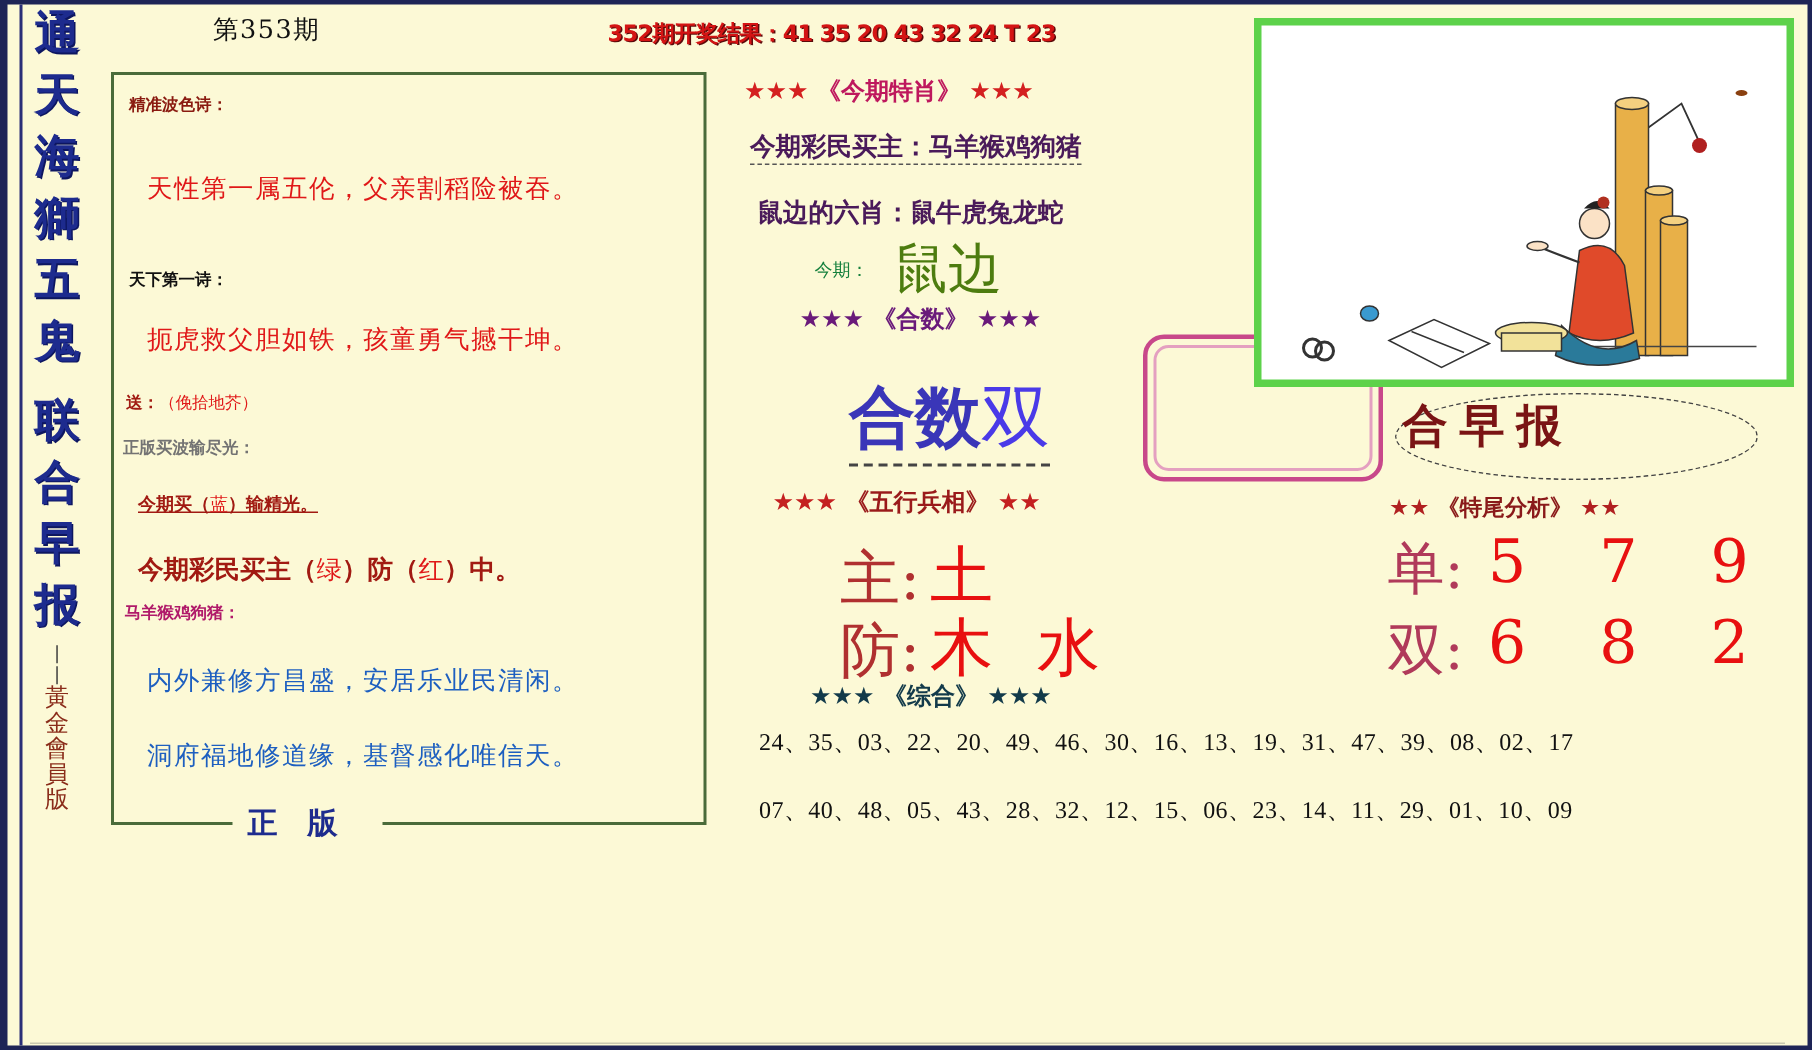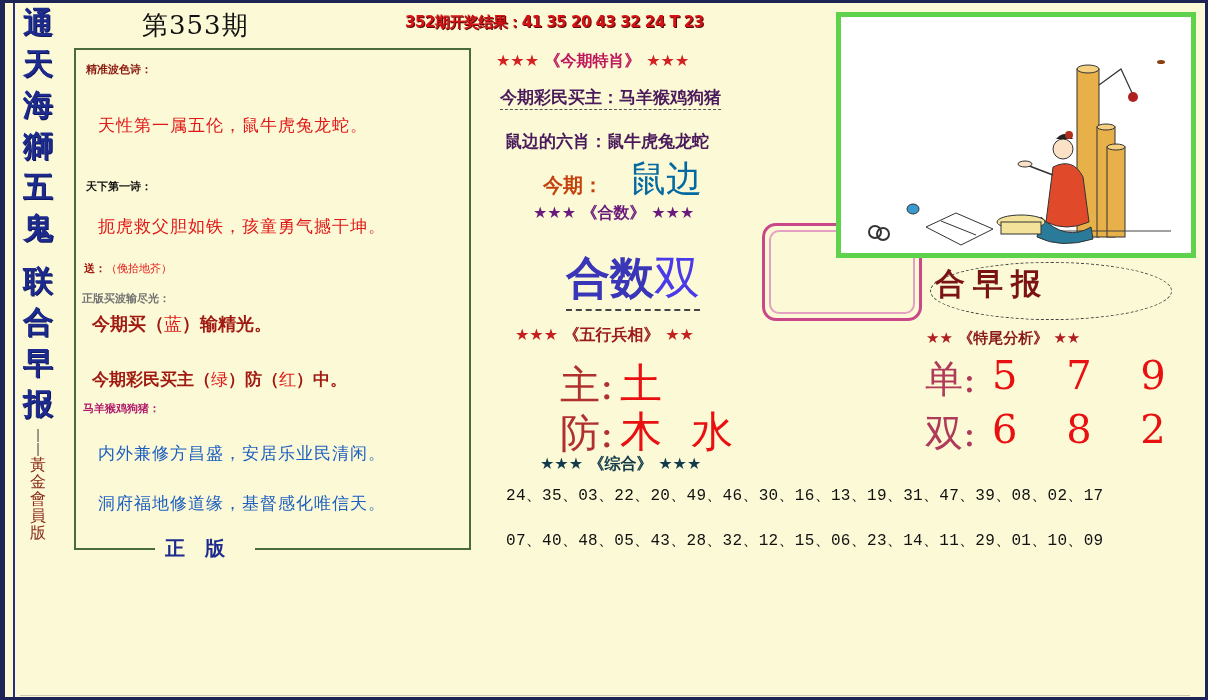--- a/index.html
+++ b/index.html
@@ -30,21 +30,21 @@
   .side-title .gap { height: 12px; }
   .side-title .edition {
     margin-top: 4px; display: flex; flex-direction: column; align-items: center;
     color: #8a2c1a; font-size: 16px; line-height: 17px;
   }
   .side-title .dash { color: #333; font-size: 12px; line-height: 14px; }
 
   
   .issue {
     position: absolute; left: 142px; top: 8px;
-    font-size: 26px; color: #111; letter-spacing: 1px;
+    font-size: 17px; color: #111; letter-spacing: 1px;
     font-family: "DejaVu Serif", serif;
   }
 
   
   .results {
     position: absolute; left: 405px; top: 13px;
     font-family: "DejaVu Sans", sans-serif; font-weight: bold;
     font-size: 15px; color: #d41414; letter-spacing: -0.5px;
     text-shadow: 1px 1px 0 #5a0a0a;
   }
@@ -81,44 +81,44 @@
     position: absolute; font-family: "DejaVu Sans", sans-serif; font-weight: bold;
     font-size: 16px; white-space: nowrap;
   }
   .zodiac-line {
     position: absolute; font-family: "DejaVu Sans", sans-serif; font-weight: bold;
     font-size: 17px; color: #4a1a5a; white-space: nowrap;
     border-bottom: 1px dashed #555;
   }
   .this-period-label {
     position: absolute; left: 543px; top: 172px;
-    font-family: "DejaVu Sans", sans-serif; font-weight: bold; font-size: 20px;
-    color: #c2410c;
+    font-family: "DejaVu Sans", sans-serif; font-weight: normal; font-size: 12px;
+    color: #15803d;
   }
   .this-period-value {
-    position: absolute; left: 630px; top: 155px;
-    font-size: 36px; color: #0369a1; font-family: "DejaVu Sans", sans-serif;
+    position: absolute; left: 596px; top: 155px;
+    font-size: 36px; color: #4d7c0f; font-family: "DejaVu Sans", sans-serif;
   }
   .sum-label {
     position: absolute; left: 566px; top: 247px;
     font-family: "DejaVu Sans", sans-serif; font-weight: bold;
     font-size: 44px; color: #3a36b8; border-bottom: 2px dashed #444;
   }
   .sum-label .sum-val { font-weight: normal; color: #4a3ae8; font-size: 46px; }
 
   .main-label, .guard-label {
     position: absolute; font-family: "DejaVu Serif", serif; font-size: 40px; color: #b03030;
   }
   .main-val, .guard-val {
     position: absolute; font-family: "DejaVu Serif", serif; font-size: 42px; color: #e81010;
     letter-spacing: 8px;
   }
 
   .numbers-row {
-    position: absolute; left: 506px; font-family: Liberation Mono, monospace;
+    position: absolute; left: 506px; font-family: Liberation Serif, serif;
     font-size: 16px; color: #111; white-space: nowrap; letter-spacing: 0.3px;
   }
 
   
   .picture {
     position: absolute; left: 836px; top: 12px; width: 360px; height: 246px;
     border: 5px solid #5dd24a; background: #fff;
   }
   .picture svg { position: absolute; left: 0; top: 0; }
 
@@ -185,31 +185,31 @@
   </div>
 </div>
 
 <div class="issue">第353期</div>
 <div class="results">
   <span>352期开奖结果：</span><span>41 35 20 43 32 24 T 23</span>
 </div>
 
 <div class="left-box"></div>
 <div class="lb-heading dark-red" style="left:86px; top:62px;">精准波色诗：</div>
-<div class="lb-poem red" style="left:98px; top:114px;">天性第一属五伦，鼠牛虎兔龙蛇。</div>
+<div class="lb-poem red" style="left:98px; top:114px;">天性第一属五伦，父亲割稻险被吞。</div>
 
 <div class="lb-heading dark" style="left:86px; top:179px;">天下第一诗：</div>
 <div class="lb-poem red" style="left:98px; top:215px;">扼虎救父胆如铁，孩童勇气撼干坤。</div>
 
 <div class="lb-heading" style="left:84px; top:261px;">
   <span class="brown-red">送：</span><span class="red" style="font-weight:normal;">（俛拾地芥）</span>
 </div>
 <div class="lb-heading magenta" style="left:82px; top:291px;">正版买波输尽光：</div>
 
-<div class="lb-heading brown-red" style="left:92px; top:312px; font-size:18px;">
+<div class="lb-heading brown-red" style="left:92px; top:328px; font-size:12px;text-decoration:underline;">
   <span>今期买（</span><span class="red" style="font-weight:normal;">蓝</span><span>）输精光。</span>
 </div>
 <div class="lb-heading brown-red" style="left:92px; top:368px; font-size:17px;">
   <span>今期彩民买主（</span><span class="red" style="font-weight:normal;">绿</span><span>）防（</span><span class="red" style="font-weight:normal;">红</span><span>）中。</span>
 </div>
 
 <div class="lb-heading" style="left:83px; top:401px; color:#b01a6a;">马羊猴鸡狗猪：</div>
 <div class="lb-poem blue-poem" style="left:98px; top:442px;">内外兼修方昌盛，安居乐业民清闲。</div>
 <div class="lb-poem blue-poem" style="left:98px; top:492px;">洞府福地修道缘，基督感化唯信天。</div>
 <div class="lb-footer">正版</div>

